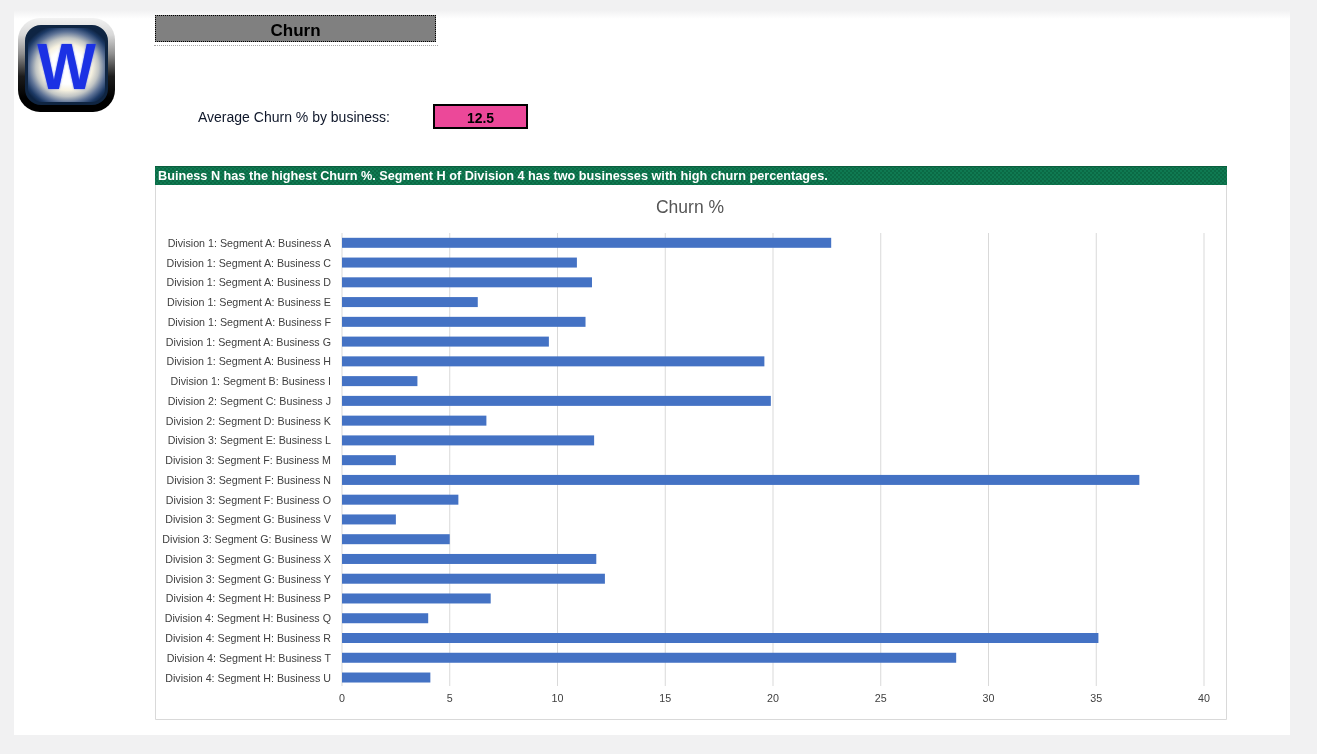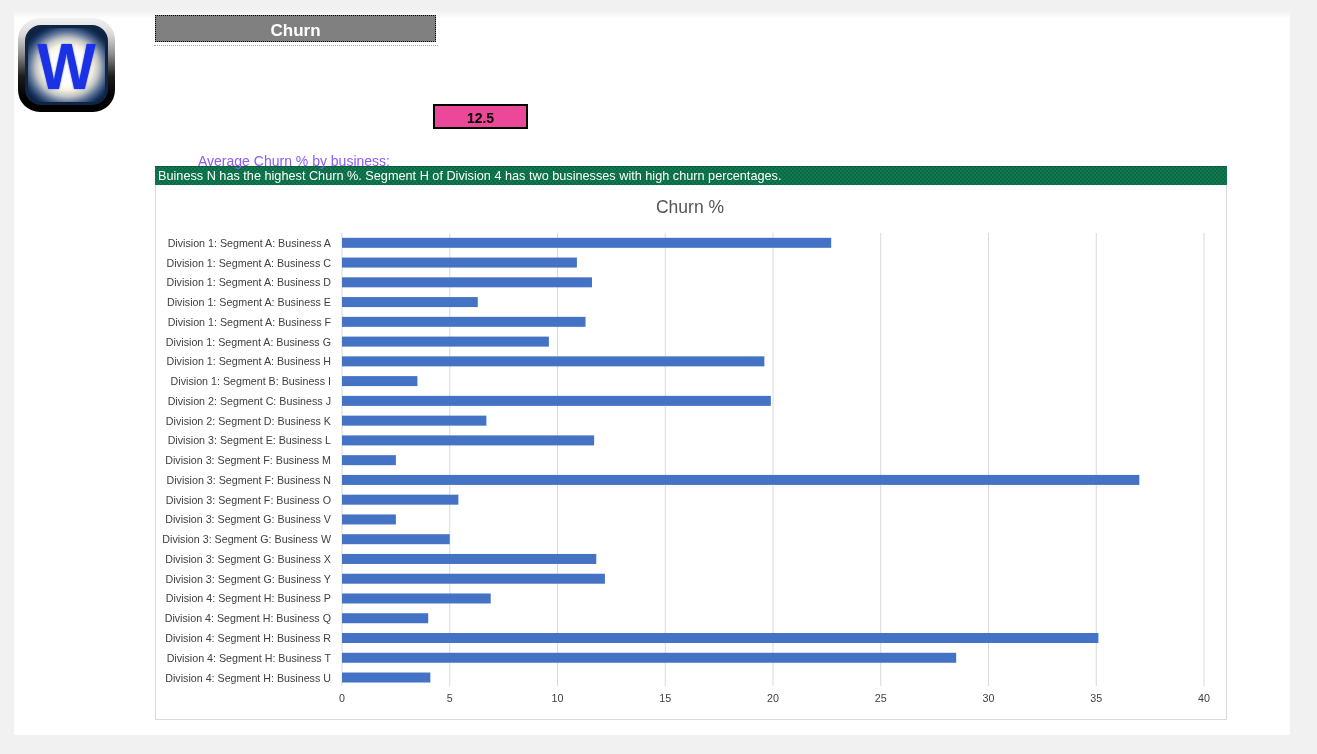--- a/index.html
+++ b/index.html
@@ -5,30 +5,30 @@
 .white { position:absolute; left:14px; top:10px; width:1276px; height:725px;
   background:linear-gradient(180deg,#f1f1f2 0px,#ffffff 9px); }
 .logo { position:absolute; left:18px; top:18px; width:97px; height:94px; border-radius:22px;
   background:linear-gradient(180deg,#f2f2f2 0%,#d8d8d8 18%,#909090 38%,#1c1c1c 62%,#000 85%); }
 .logo .inner { position:absolute; left:7px; top:7px; width:83px; height:80px; border-radius:16px;
   background:radial-gradient(ellipse 62% 60% at 51% 53%, #ffffff 38%, #f7f2e0 52%, #c0c4c4 66%, #5d7296 80%, #1d3a66 92%, #0e2443 100%);
   border:3px solid #0f2542; }
 .logo .w { position:absolute; left:0; top:17px; width:100%; text-align:center; font-size:64px; line-height:64px;
   font-weight:bold; color:#1b31e4; text-shadow:0 0 2px rgba(40,70,235,0.75); transform:scaleX(0.97); }
 .churn { position:absolute; left:155px; top:15px; width:281px; height:27px; background:#808080;
-  border:1px dotted #000; color:#ffffff; font-weight:bold; font-size:17px; text-align:center; line-height:29px; }
-.avg { position:absolute; left:198px; top:109px; font-size:14px; color:#8b5cf6;margin-top:44px; }
+  border:1px dotted #000; color:#000000; font-weight:bold; font-size:17px; text-align:center; line-height:29px; }
+.avg { position:absolute; left:198px; top:109px; font-size:14px; color:#0f172a; }
 .valbox { position:absolute; left:433px; top:104px; width:95px; height:25px; border:2px solid #000;
   font-size:14px; font-weight:bold; text-align:center; line-height:24px; background:#ec4899; }
 .banner { position:absolute; left:155px; top:166px; width:1072px; height:19px;
   background-color:#0f7a52;
   background-image:radial-gradient(#0b6a45 26%, rgba(0,0,0,0) 27%),radial-gradient(#0b6a45 26%, rgba(0,0,0,0) 27%);
   background-size:4px 4px; background-position:0 0,2px 2px;
   border-top:1px solid #0a5e3e;
-  color:#fff; font-weight:normal; font-size:12.7px; line-height:18px; padding-left:3px; }
+  color:#fff; font-weight:bold; font-size:12.7px; line-height:18px; padding-left:3px; }
 </style></head>
 <body>
 <div class="white"></div>
 <svg width="1072" height="557" style="position:absolute;left:155px;top:163px">
 <path d="M0.5,22 L0.5,556.5 L1071.5,556.5 L1071.5,22" fill="none" stroke="#d9d9d9" stroke-width="1"></path>
 <line x1="187.00" y1="70.0" x2="187.00" y2="523.0" stroke="#d9d9d9" stroke-width="1"></line>
 <line x1="294.75" y1="70.0" x2="294.75" y2="523.0" stroke="#d9d9d9" stroke-width="1"></line>
 <line x1="402.50" y1="70.0" x2="402.50" y2="523.0" stroke="#d9d9d9" stroke-width="1"></line>
 <line x1="510.25" y1="70.0" x2="510.25" y2="523.0" stroke="#d9d9d9" stroke-width="1"></line>
 <line x1="618.00" y1="70.0" x2="618.00" y2="523.0" stroke="#d9d9d9" stroke-width="1"></line>

